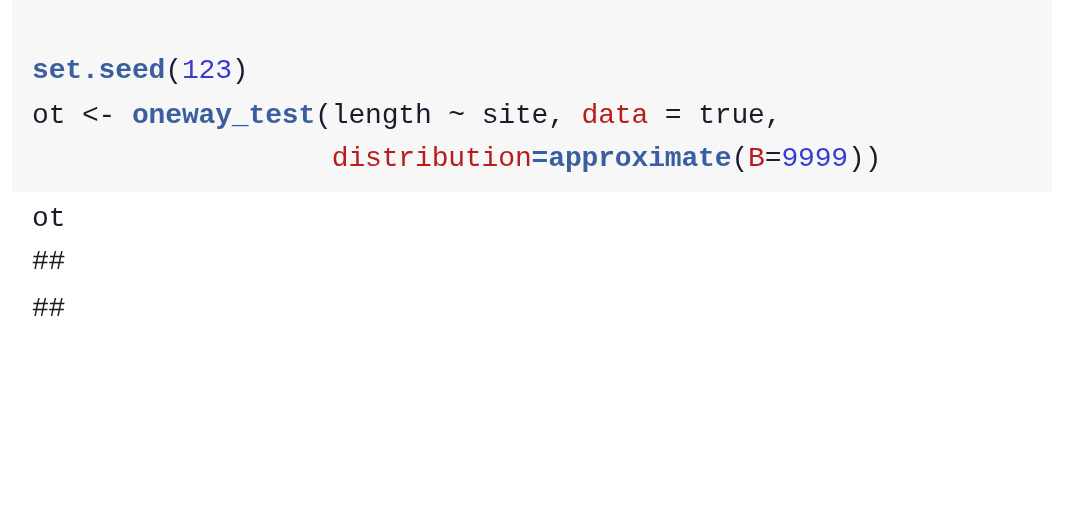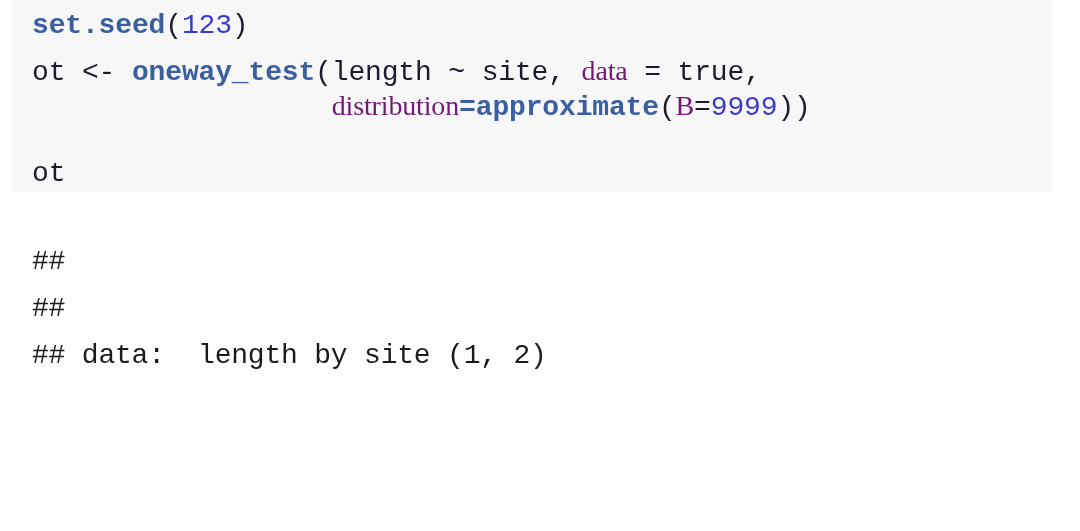--- a/index.html
+++ b/index.html
@@ -34,28 +34,29 @@
 
   .code-line {
     position: absolute;
     left: 20px;
     white-space: pre;
     font-family: "Liberation Mono", "DejaVu Sans Mono", monospace;
     font-size: 28px;
     line-height: 28px;
     letter-spacing: -0.15px;
     color: #1b1b2b;
+    margin-top: 45px;
   }
   .code-line.l1 { top: 12px; }
   .code-line.l2 { top: 57px; }
-  .code-line.l3 { top: 92px; }
+  .code-line.l3 { top: 100px; }
   .code-line.l4 { top: 160px; }
 
   .tok-fn    { color: #3a5fa0; font-weight: bold; }
-  .tok-arg   { color: #701a75; font-family: Liberation Serif, serif; }
+  .tok-arg   { color: #b91c1c; }
   .tok-num   { color: #3a3ad0; }
   .tok-plain { color: #1b1b2b; }
 
   
   .output {
     position: absolute;
     left: 32px;
     top: 238px;
     width: 1040px;
   }
@@ -77,16 +78,15 @@
   <div class="code-chunk">
     <div class="code-line l1"><span class="tok-fn">set.seed</span><span class="tok-plain">(</span><span class="tok-num">123</span><span class="tok-plain">)</span></div>
     <div class="code-line l2"><span class="tok-plain">ot &lt;- </span><span class="tok-fn">oneway_test</span><span class="tok-plain">(length ~ site, </span><span class="tok-arg">data</span><span class="tok-plain"> = true,</span></div>
     <div class="code-line l3"><span class="tok-plain">                  </span><span class="tok-arg">distribution</span><span class="tok-fn">=approximate</span><span class="tok-plain">(</span><span class="tok-arg">B</span><span class="tok-plain">=</span><span class="tok-num">9999</span><span class="tok-plain">))</span></div>
     <div class="code-line l4"><span class="tok-plain">ot</span></div>
   </div>
 
   <div class="output">
     <div class="out-line">## </div>
     <div class="out-line">## </div>
-    <div class="out-line">## data:  length by site (1, 2)</div>
   </div>
 
 </div>
 
 </body></html>

